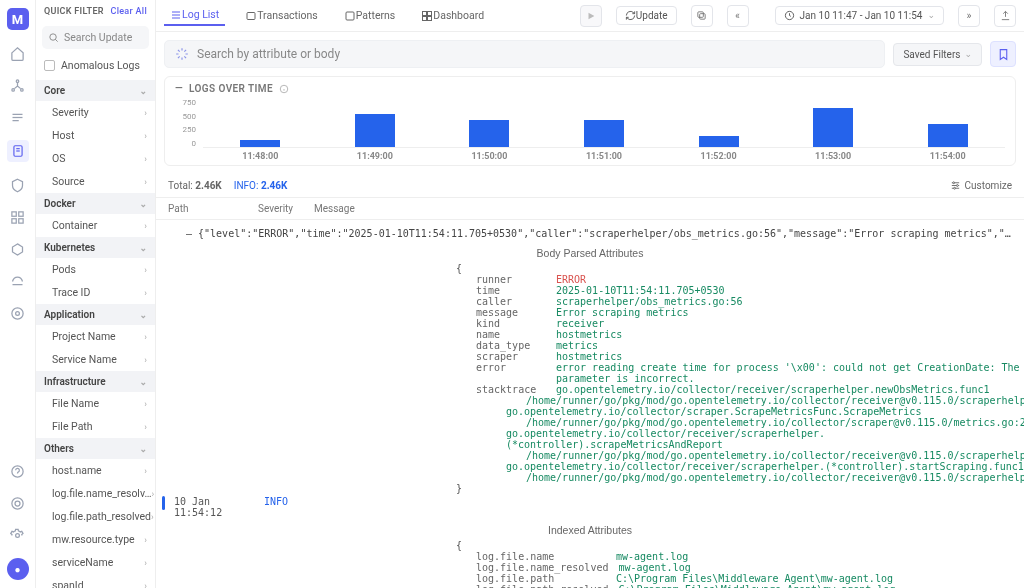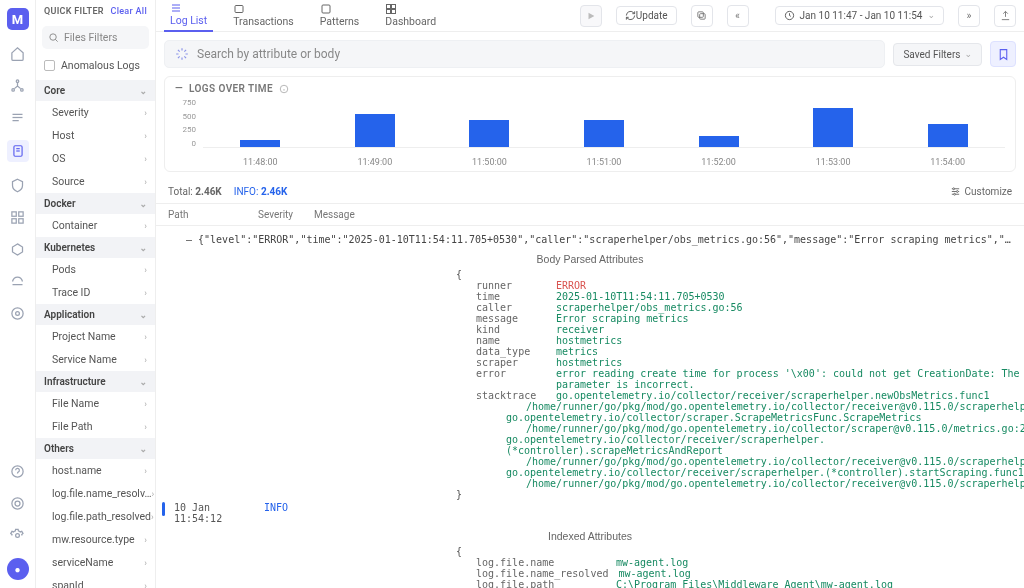--- a/index.html
+++ b/index.html
@@ -15,38 +15,38 @@
 .sb-header { display:flex; justify-content:space-between; padding: 6px 8px; font-size:9px; font-weight:600; color:#666; letter-spacing:0.3px;}
 .sb-header a { color:#5B5FEF; text-decoration:none; font-weight:500; font-size:9px;}
 .sb-search { margin: 4px 6px 6px; padding: 5px 6px; background: #f5f6f8; border-radius: 5px; display:flex; align-items:center; gap:5px; color:#888;}
 .sb-check { display:flex; align-items:center; gap:6px; padding: 4px 8px 8px; }
 .sb-check .box { width:11px; height:11px; border:1.2px solid #bbb; border-radius:2px; }
 .sb-group { background:#f2f3f6; padding: 5px 8px; font-weight:600; display:flex; justify-content:space-between; align-items:center; color:#444; font-size:10px;}
 .sb-item { padding: 5px 8px 5px 16px; display:flex; justify-content:space-between; align-items:center; color:#555; cursor:pointer; }
 .chev { color:#aaa; font-size:9px; }
 .main { flex:1; display:flex; flex-direction:column; overflow:hidden; }
 .topbar { display:flex; align-items:center; height:32px; border-bottom:1px solid #eee; padding: 0 8px; gap: 14px; font-size:10.5px; }
-.tab { display:flex; align-items:flex-start; padding: 3px 6px; color:#666; cursor:pointer;flex-direction:column; }
+.tab { display:flex; align-items:flex-end; padding: 3px 6px; color:#666; cursor:pointer; }
 .tab.active { color:#5B5FEF; border-bottom: 2px solid #5B5FEF; }
 .topbar .grow { flex:1; }
 .top-btn { width:22px; height:22px; border:1px solid #e3e5ea; border-radius:4px; display:flex; align-items:center; justify-content:center; color:#777; cursor:pointer; background:#fff;}
 .update-btn { display:flex; align-items:center; padding:3px 8px; border:1px solid #e3e5ea; border-radius:4px; color:#555; cursor:pointer; font-size:10px;}
 .time-btn { display:flex; align-items:flex-start; gap:5px; padding:3px 8px; border:1px solid #e3e5ea; border-radius:4px; color:#555; font-size:10px; cursor:pointer;margin-left:12px;}
 .play-box { width:22px; height:22px; border:1px solid #e3e5ea; border-radius:4px; display:flex; align-items:center; justify-content:center; color:#bbb; background:#f8f8fa;}
 .searchrow { display:flex; align-items:center; gap:8px; padding: 8px; }
 .searchbox { flex:1; background:#f5f6f8; border-radius:5px; display:flex; align-items:center; gap:8px; padding:6px 10px; color:#888; border:1px solid #eef0f3;}
 .saved { padding:5px 9px; background:#f5f6f8; border:1px solid #e5e7eb; border-radius:4px; font-size:10px; color:#555; cursor:pointer; display:flex; align-items:center; gap:4px;}
 .bookmark { width:26px; height:26px; background:#eef0ff; border:1px solid #dde1ff; border-radius:4px; display:flex; align-items:center; justify-content:center; color:#5B5FEF; cursor:pointer;}
 .chart-card { margin: 0 8px 8px; border:1px solid #eee; border-radius:6px; padding: 6px 10px 4px; font-size:10px; }
 .chart-title-row { display:flex; align-items:center; gap:6px; color:#777; font-weight:600; letter-spacing:0.4px; margin-bottom:4px;}
 .chart-area { position:relative; height:50px; display:flex; align-items:flex-end; padding-left:28px; }
 .yticks { position:absolute; left:0; top:0; height:100%; width:24px; display:flex; flex-direction:column; justify-content:space-between; font-size:8px; color:#999; text-align:right; padding-right:3px;}
 .bars { flex:1; display:flex; align-items:flex-end; justify-content:space-around; height:100%; border-bottom:1px solid #eee; }
 .bar { width:40px; background:#2563eb; }
-.xticks { display:flex; justify-content:space-around; padding-left:28px; font-size:9px; color:#888; margin-top:9px;}
+.xticks { display:flex; justify-content:space-around; padding-left:28px; font-size:9px; color:#888; margin-top:3px;font-weight:bold;}
 .list-head { display:flex; align-items:center; justify-content:space-between; padding: 6px 12px; font-size:10px; color:#666; border-bottom:1px solid #eee; margin: 0 0 0 0;}
 .counts { display:flex; gap:12px; }
 .customize { display:flex; align-items:center; gap:4px; cursor:pointer; color:#666;}
 .grid-head { display:grid; grid-template-columns: 90px 56px 1fr; font-size:10px; color:#777; padding:5px 12px; border-bottom:1px solid #eee; }
 .log-body { flex:1; overflow:auto; font-family: Menlo, Consolas, monospace; font-size:10px; padding: 4px 0 12px; }
 .rawline { padding: 4px 12px 4px 30px; color:#444; white-space:nowrap; overflow:hidden; text-overflow:ellipsis;}
 .row { display:grid; grid-template-columns: 12px 90px 56px 1fr; padding: 2px 12px 2px 6px; align-items:start;}
 .row .bar-ind { width:3px; background:#2563eb; height:14px; border-radius:2px; }
 .row .date { color:#555; }
 .row .sev { color:#2563eb; font-weight:500; }
@@ -153,21 +153,21 @@
   <div class="sidebar">
     <div class="sb-header">
       <span>QUICK FILTER</span>
       <a>Clear All</a>
     </div>
     <div class="sb-search">
       <svg width="11" height="11" viewBox="0 0 24 24" fill="none" stroke="currentColor" stroke-width="2">
           <circle cx="11" cy="11" r="7"></circle>
           <line x1="21" y1="21" x2="16" y2="16"></line>
         </svg>
-      <span>Files Filters</span>
+      <span>Search Update</span>
     </div>
     <div class="sb-check">
       <div class="box"></div>
       <span>Anomalous Logs</span>
     </div>
     <div id="sb-groups">
         <div class="sb-group">Core<span class="chev">⌄</span></div>
         <div class="sb-item">
           <span>Severity</span>
           <span class="chev">›</span>

